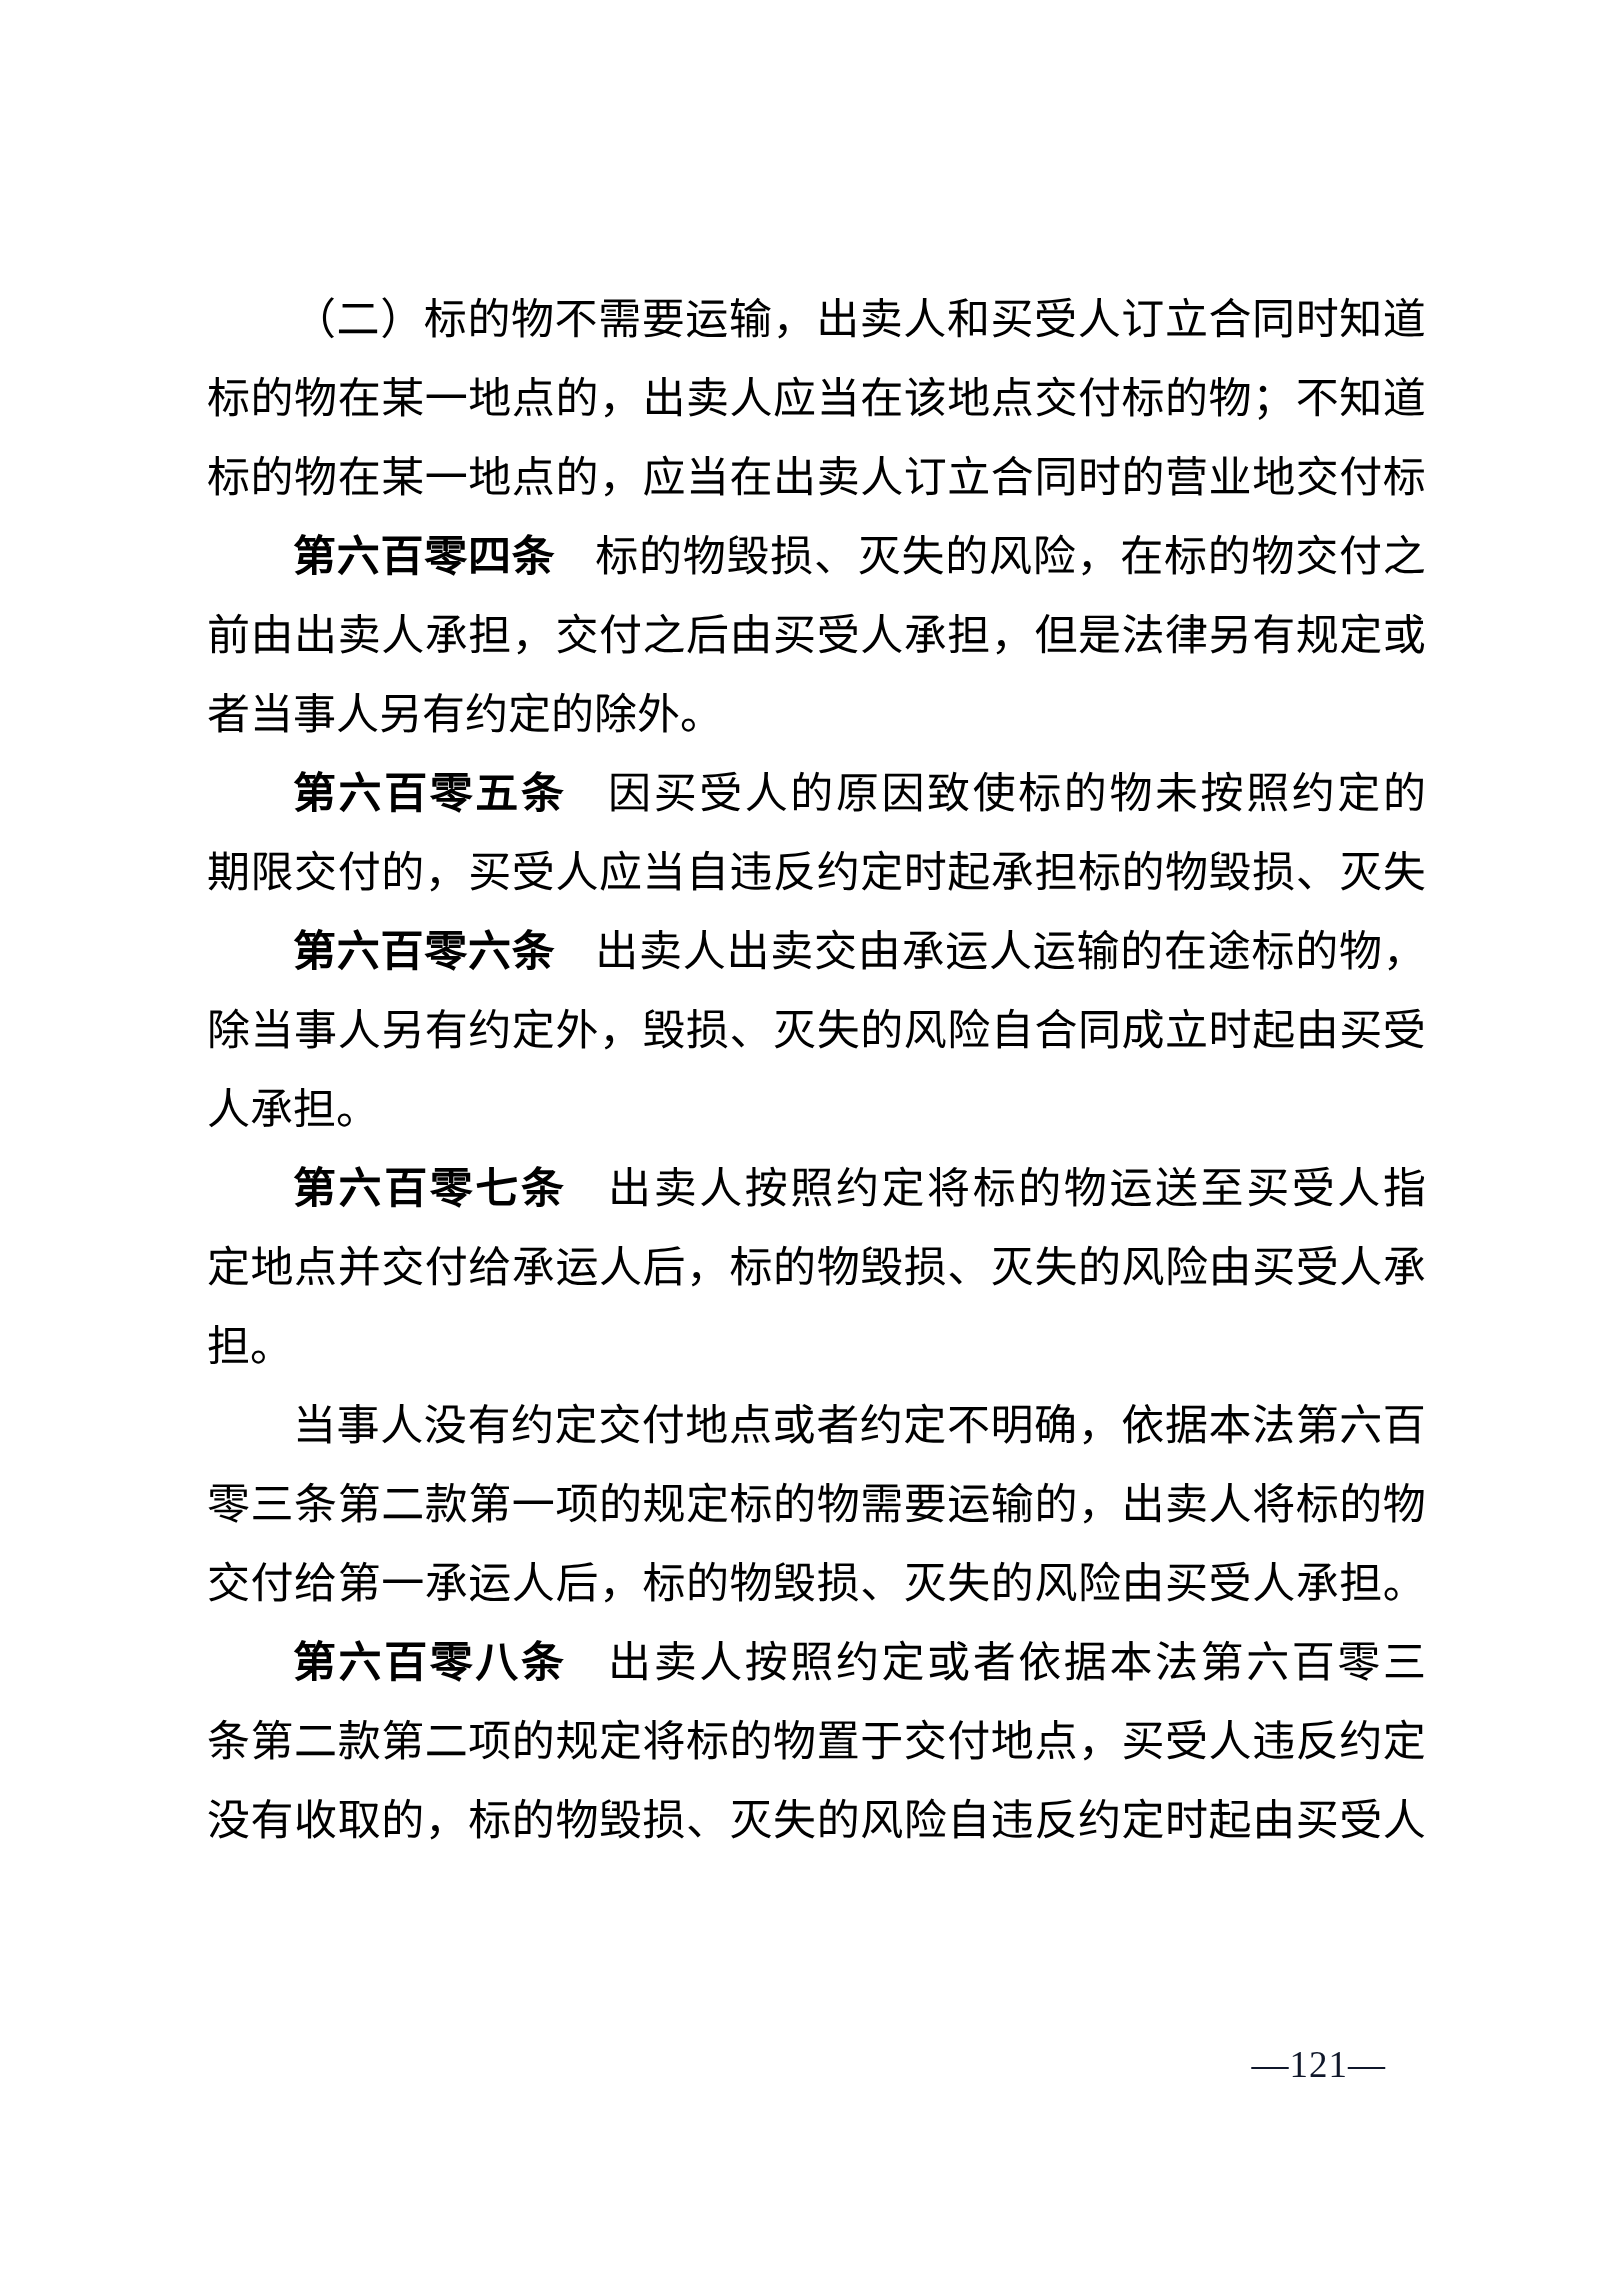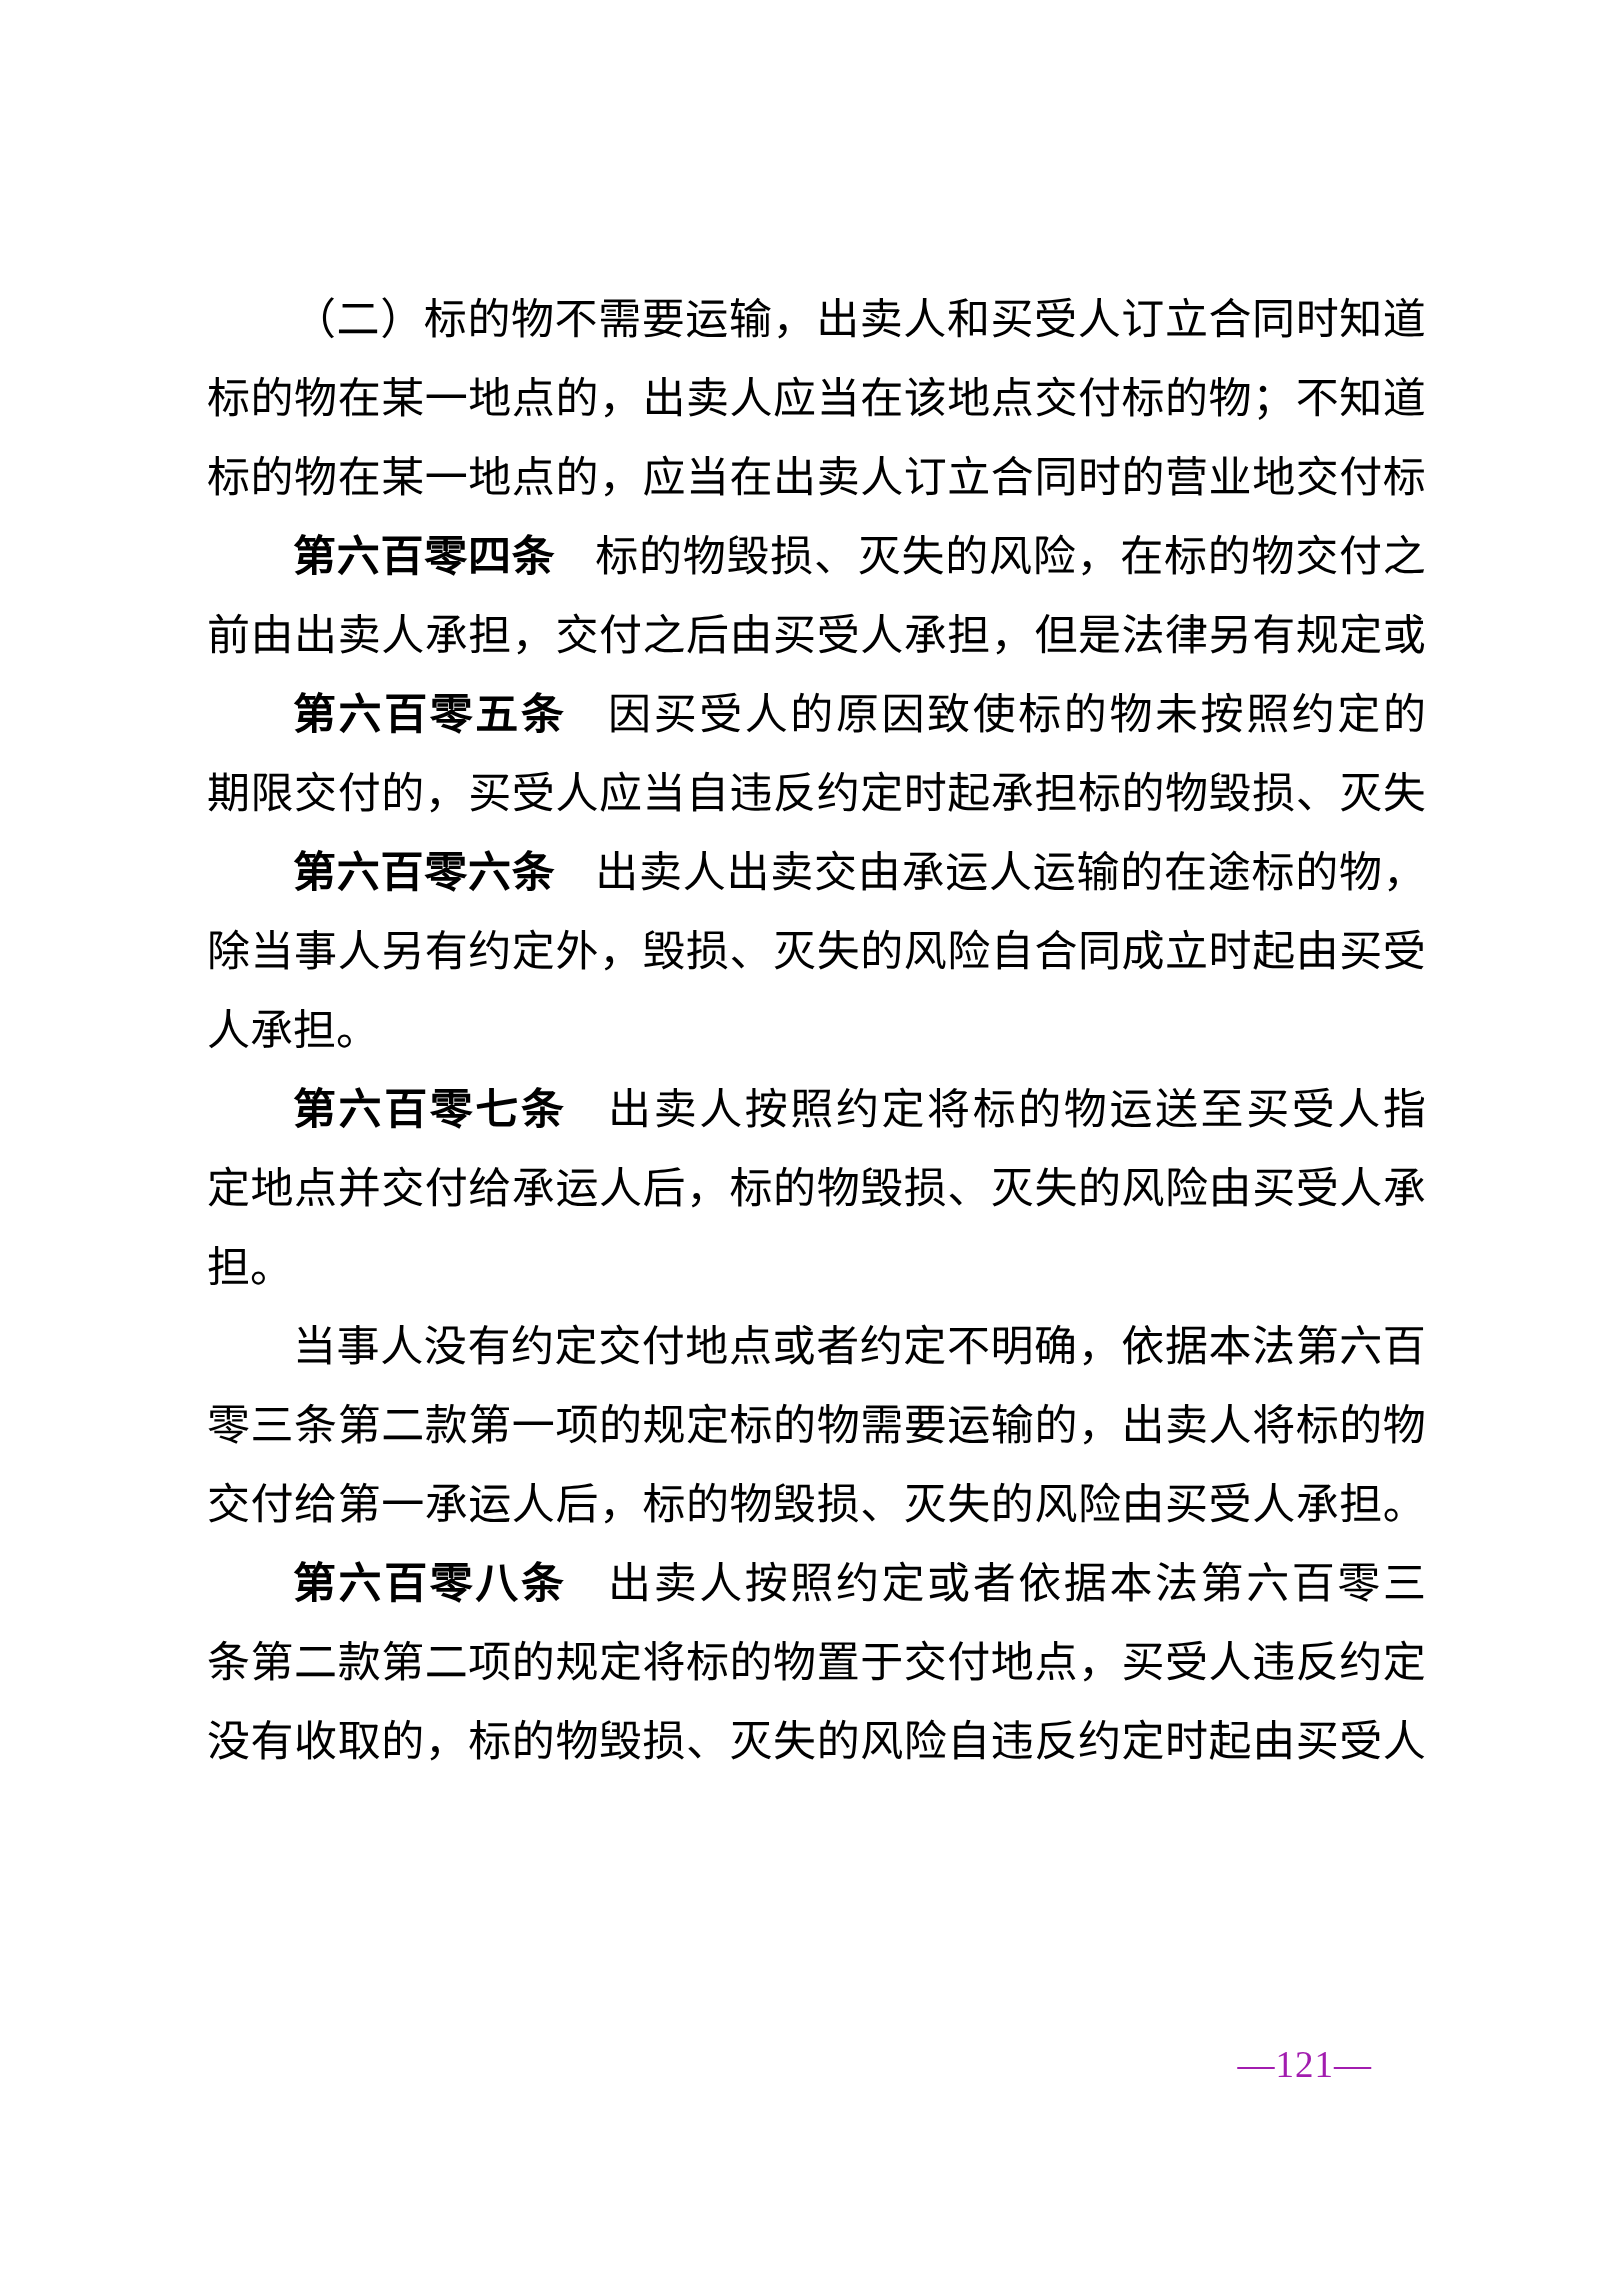--- a/index.html
+++ b/index.html
@@ -41,26 +41,26 @@
     font-family: "Liberation Sans", sans-serif;
   }
   .gap {
     display: inline-block;
     flex: 0 0 auto;
     width: 39px;
   }
   .page-number {
     position: absolute;
     top: 2044px;
-    right: 249px;
+    right: 235px;
     font-size: 37px;
     line-height: 41px;
     letter-spacing: 1px;
     font-family: "Liberation Serif", serif;
-    color: #a21caf;
+    color: #0f172a;
   }
 </style>
 </head>
 <body>
 
 <div class="page">
   <main class="doc-body">
       <div class="line indent fill">
         <span>（</span>
         <span>二</span>
@@ -200,20 +200,21 @@
         <span>但</span>
         <span>是</span>
         <span>法</span>
         <span>律</span>
         <span>另</span>
         <span>有</span>
         <span>规</span>
         <span>定</span>
         <span>或</span>
       </div>
+      <div class="line">者当事人另有约定的除外。</div>
       <div class="line indent fill">
         <span class="b">第</span>
         <span class="b">六</span>
         <span class="b">百</span>
         <span class="b">零</span>
         <span class="b">五</span>
         <span class="b">条</span>
         <span class="gap"></span>
         <span>因</span>
         <span>买</span>

